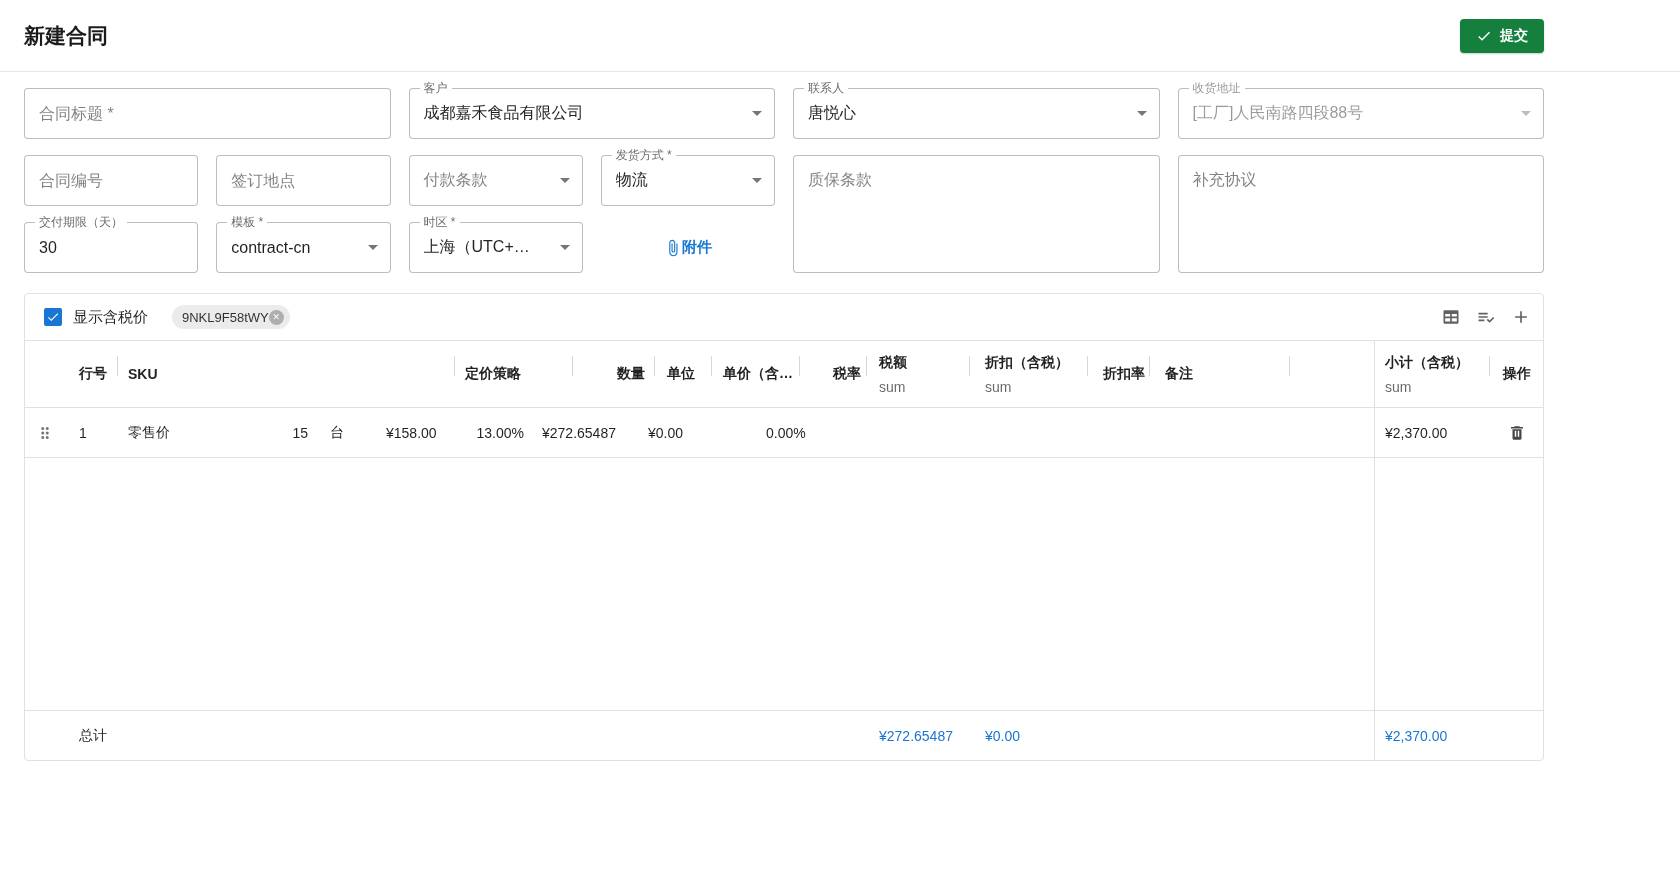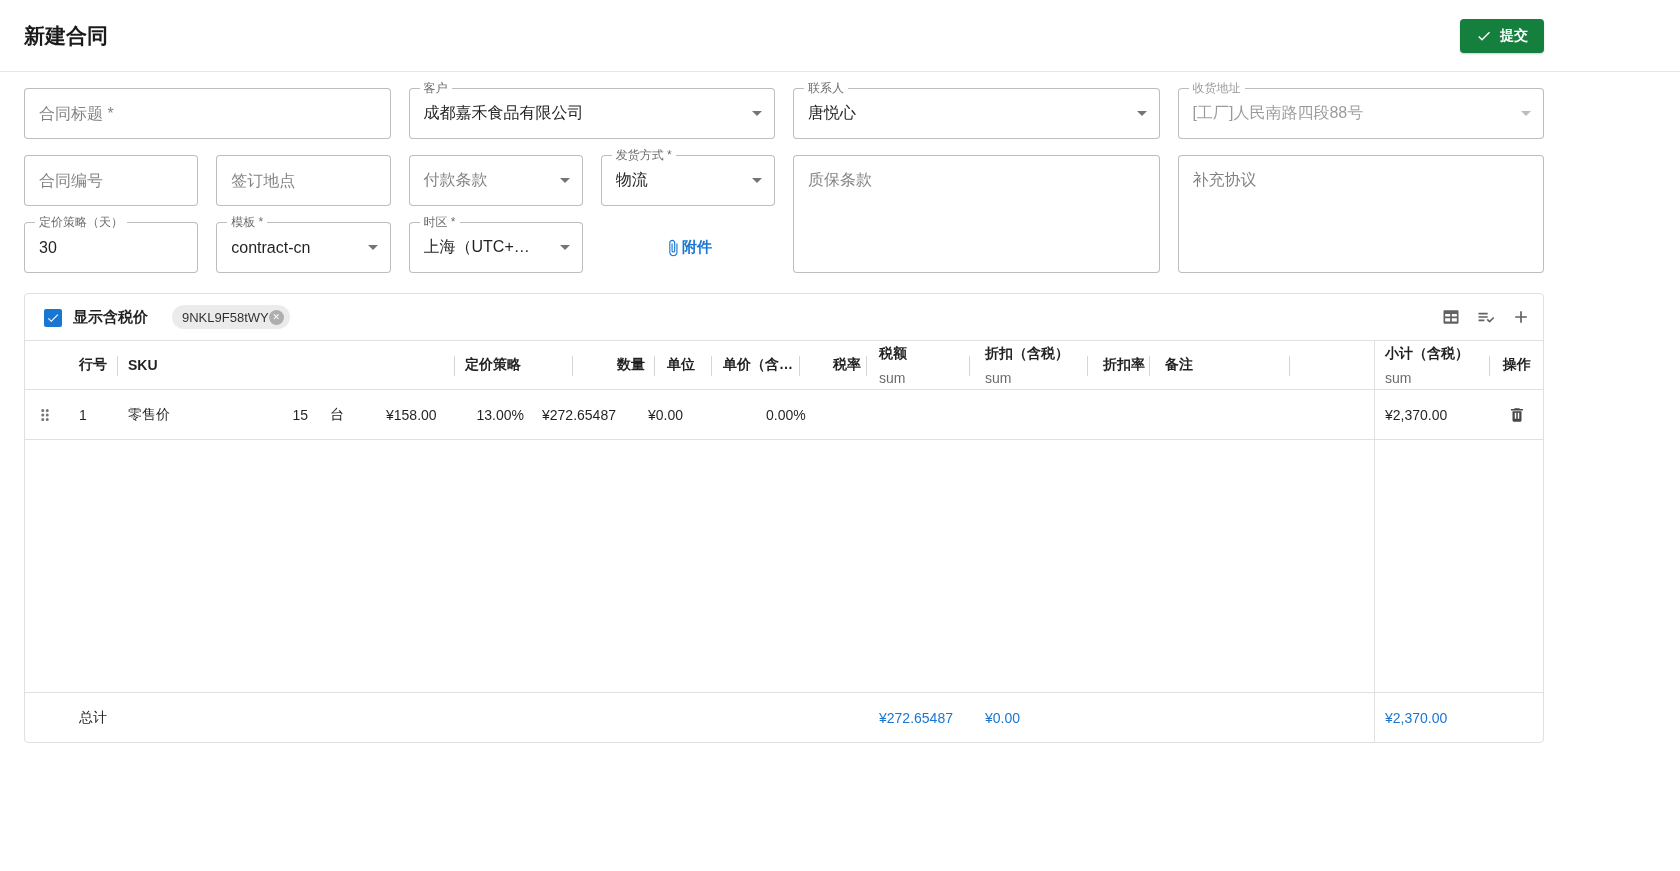--- a/index.html
+++ b/index.html
@@ -76,21 +76,21 @@
   .field.disabled .dd-arrow { border-top-color: rgba(0,0,0,.26); }
   .attach-cell {
     display: flex; align-items: center; justify-content: center; gap: 0;
     color: var(--primary-blue, #1976d2); font-size: 15px; font-weight: 600; cursor: pointer;
   }
   .attach-cell svg { display: block; }
 
   
   .grid-card { width: 1520px; margin: 20px 0 0 24px; border: 1px solid #e0e0e0; border-radius: 4px; }
   .grid-toolbar { height: 46px; display: flex; align-items: center; padding: 0 12px 0 19px; }
-  .cb-wrap { display: flex; align-items: flex-end; cursor: pointer; font-weight: bold; }
+  .cb-wrap { display: flex; align-items: flex-start; cursor: pointer; }
   .checkbox {
     width: 18px; height: 18px; border-radius: 2px;
     background: var(--primary-blue, #1976d2);
     display: flex; align-items: center; justify-content: center;
   }
   .cb-label { margin-left: 11px; font-size: 15px; }
   .chip {
     margin-left: 24px; height: 24px; border-radius: 12px; background: rgba(0,0,0,.08);
     display: inline-flex; align-items: center; gap: 0; padding: 0 6px 0 10px;
     font-size: 13px; color: rgba(0,0,0,.8); cursor: default;
@@ -118,21 +118,21 @@
   .col-price { width: 88px; padding-left: 11px; }
   .col-taxrate { width: 67px; padding-right: 6px; justify-content: flex-end; text-align: right; }
   .col-taxamt { width: 103px; padding-left: 12px; }
   .col-discount { width: 118px; padding-left: 15px; }
   .col-discrate { width: 62px; padding-left: 15px; }
   .col-remark { width: 140px; padding-left: 15px; }
   .col-fill { flex: 1; }
   .col-subtotal { width: 116px; padding-left: 10px; }
   .col-actions { width: 53px; justify-content: center; padding: 0; }
 
-  .grid-head { height: 50px; border-top: 1px solid #e0e0e0; border-bottom: 1px solid #e0e0e0; }
+  .grid-head { height: 68px; border-top: 1px solid #e0e0e0; border-bottom: 1px solid #e0e0e0; }
   .grid-head .cell { font-weight: 600; font-size: 14px; }
   .hcell { position: relative; flex-direction: column; justify-content: center; align-items: flex-start; }
   .hcell.right { align-items: flex-end; }
   .hcell.center { align-items: center; }
   .hsep::after {
     content: ""; position: absolute; right: 0; top: 15px; height: 20px; width: 1px;
     background: rgba(0,0,0,.16);
   }
   .h-agg { font-size: 14px; font-weight: 400; color: rgba(0,0,0,.6); margin-top: 7px; }
 
@@ -215,21 +215,21 @@
 
     <div class="field area f-warranty">
       <textarea placeholder="质保条款" style=""></textarea>
     </div>
 
     <div class="field area f-supplement">
       <textarea placeholder="补充协议" style=""></textarea>
     </div>
 
     <div class="field f-days">
-      <label class="float-label">定价策略（天）</label>
+      <label class="float-label">交付期限（天）</label>
       <input value="30" style="">
     </div>
 
     <div class="field f-template">
       <label class="float-label">模板 *</label>
       <div class="value">contract-cn</div>
       <span class="dd-arrow"></span>
     </div>
 
     <div class="field f-tz">

